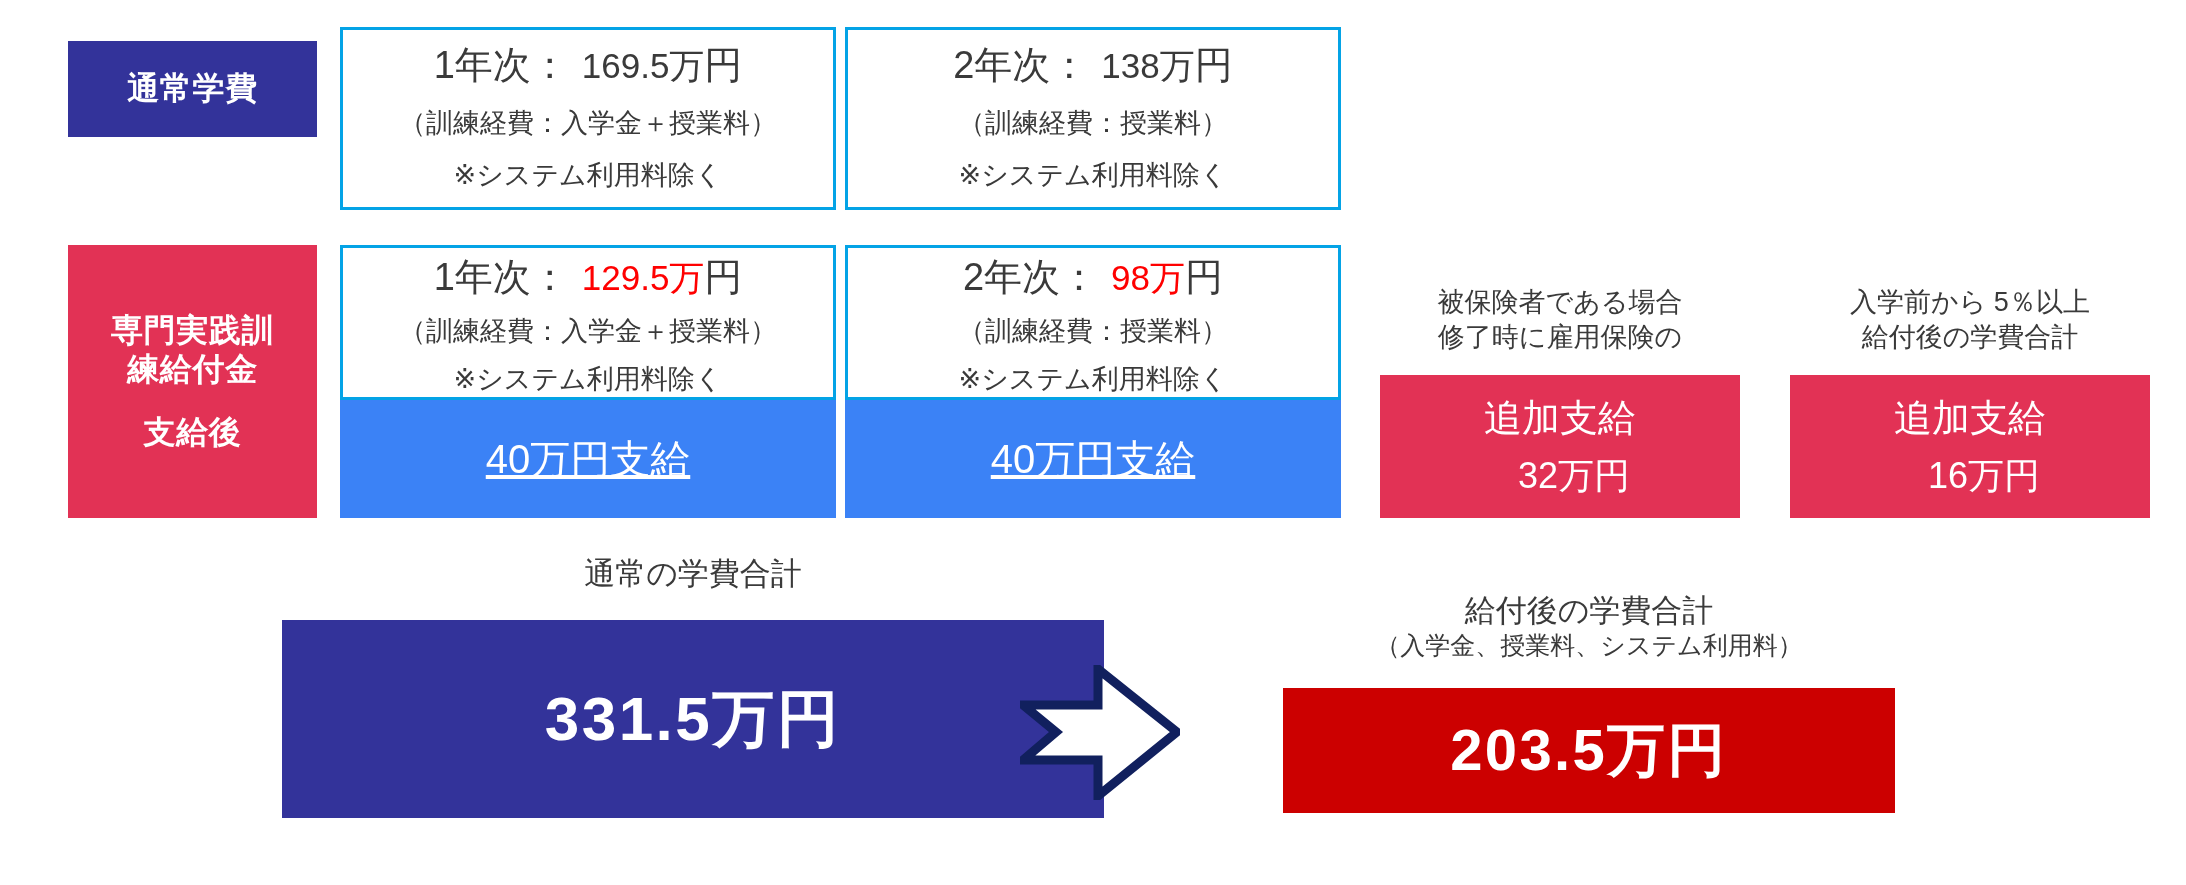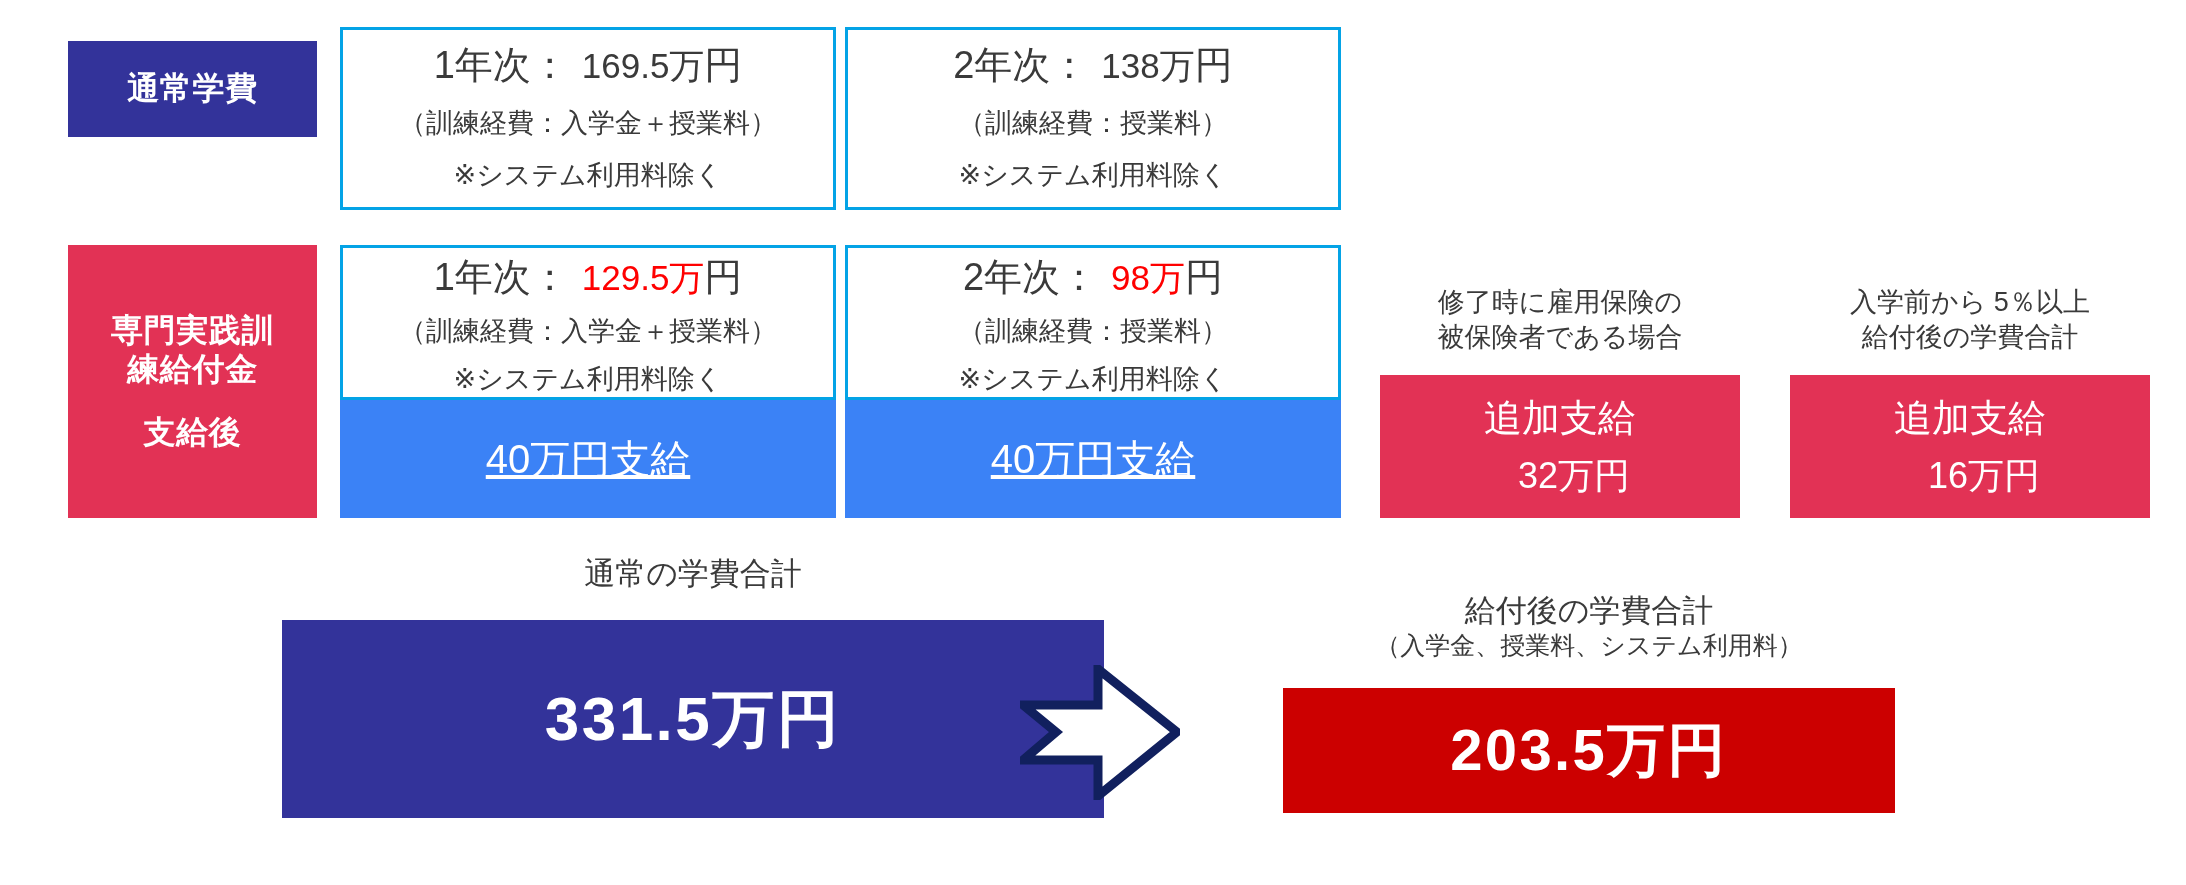--- a/index.html
+++ b/index.html
@@ -120,22 +120,22 @@
       <span class="yr">2年次：</span>
         <span class="amt red">98万</span>
         <span class="yen">円</span>
     </div>
     <div class="fee-sub" style="margin-top:22px;">（訓練経費：授業料）</div>
     <div class="fee-note" style="margin-top:21px;">※システム利用料除く</div>
   </div>
   <div class="abs subsidybar" style="left:845px;top:400px;width:496px;height:118px;">40万円支給</div>
 
   <div class="abs bonus-cap" style="left:1380px;top:285px;width:360px;">
+    <div>被保険者である場合</div>
     <div>修了時に雇用保険の</div>
-    <div>被保険者である場合</div>
   </div>
   <div class="abs bonus-box" style="left:1380px;top:375px;width:360px;height:143px;">
     <div class="t1">追加支給</div>
     <div class="t2">32万円</div>
   </div>
 
   <div class="abs bonus-cap" style="left:1790px;top:285px;width:360px;">
     <div>入学前から 5％以上</div>
     <div>給付後の学費合計</div>
   </div>

